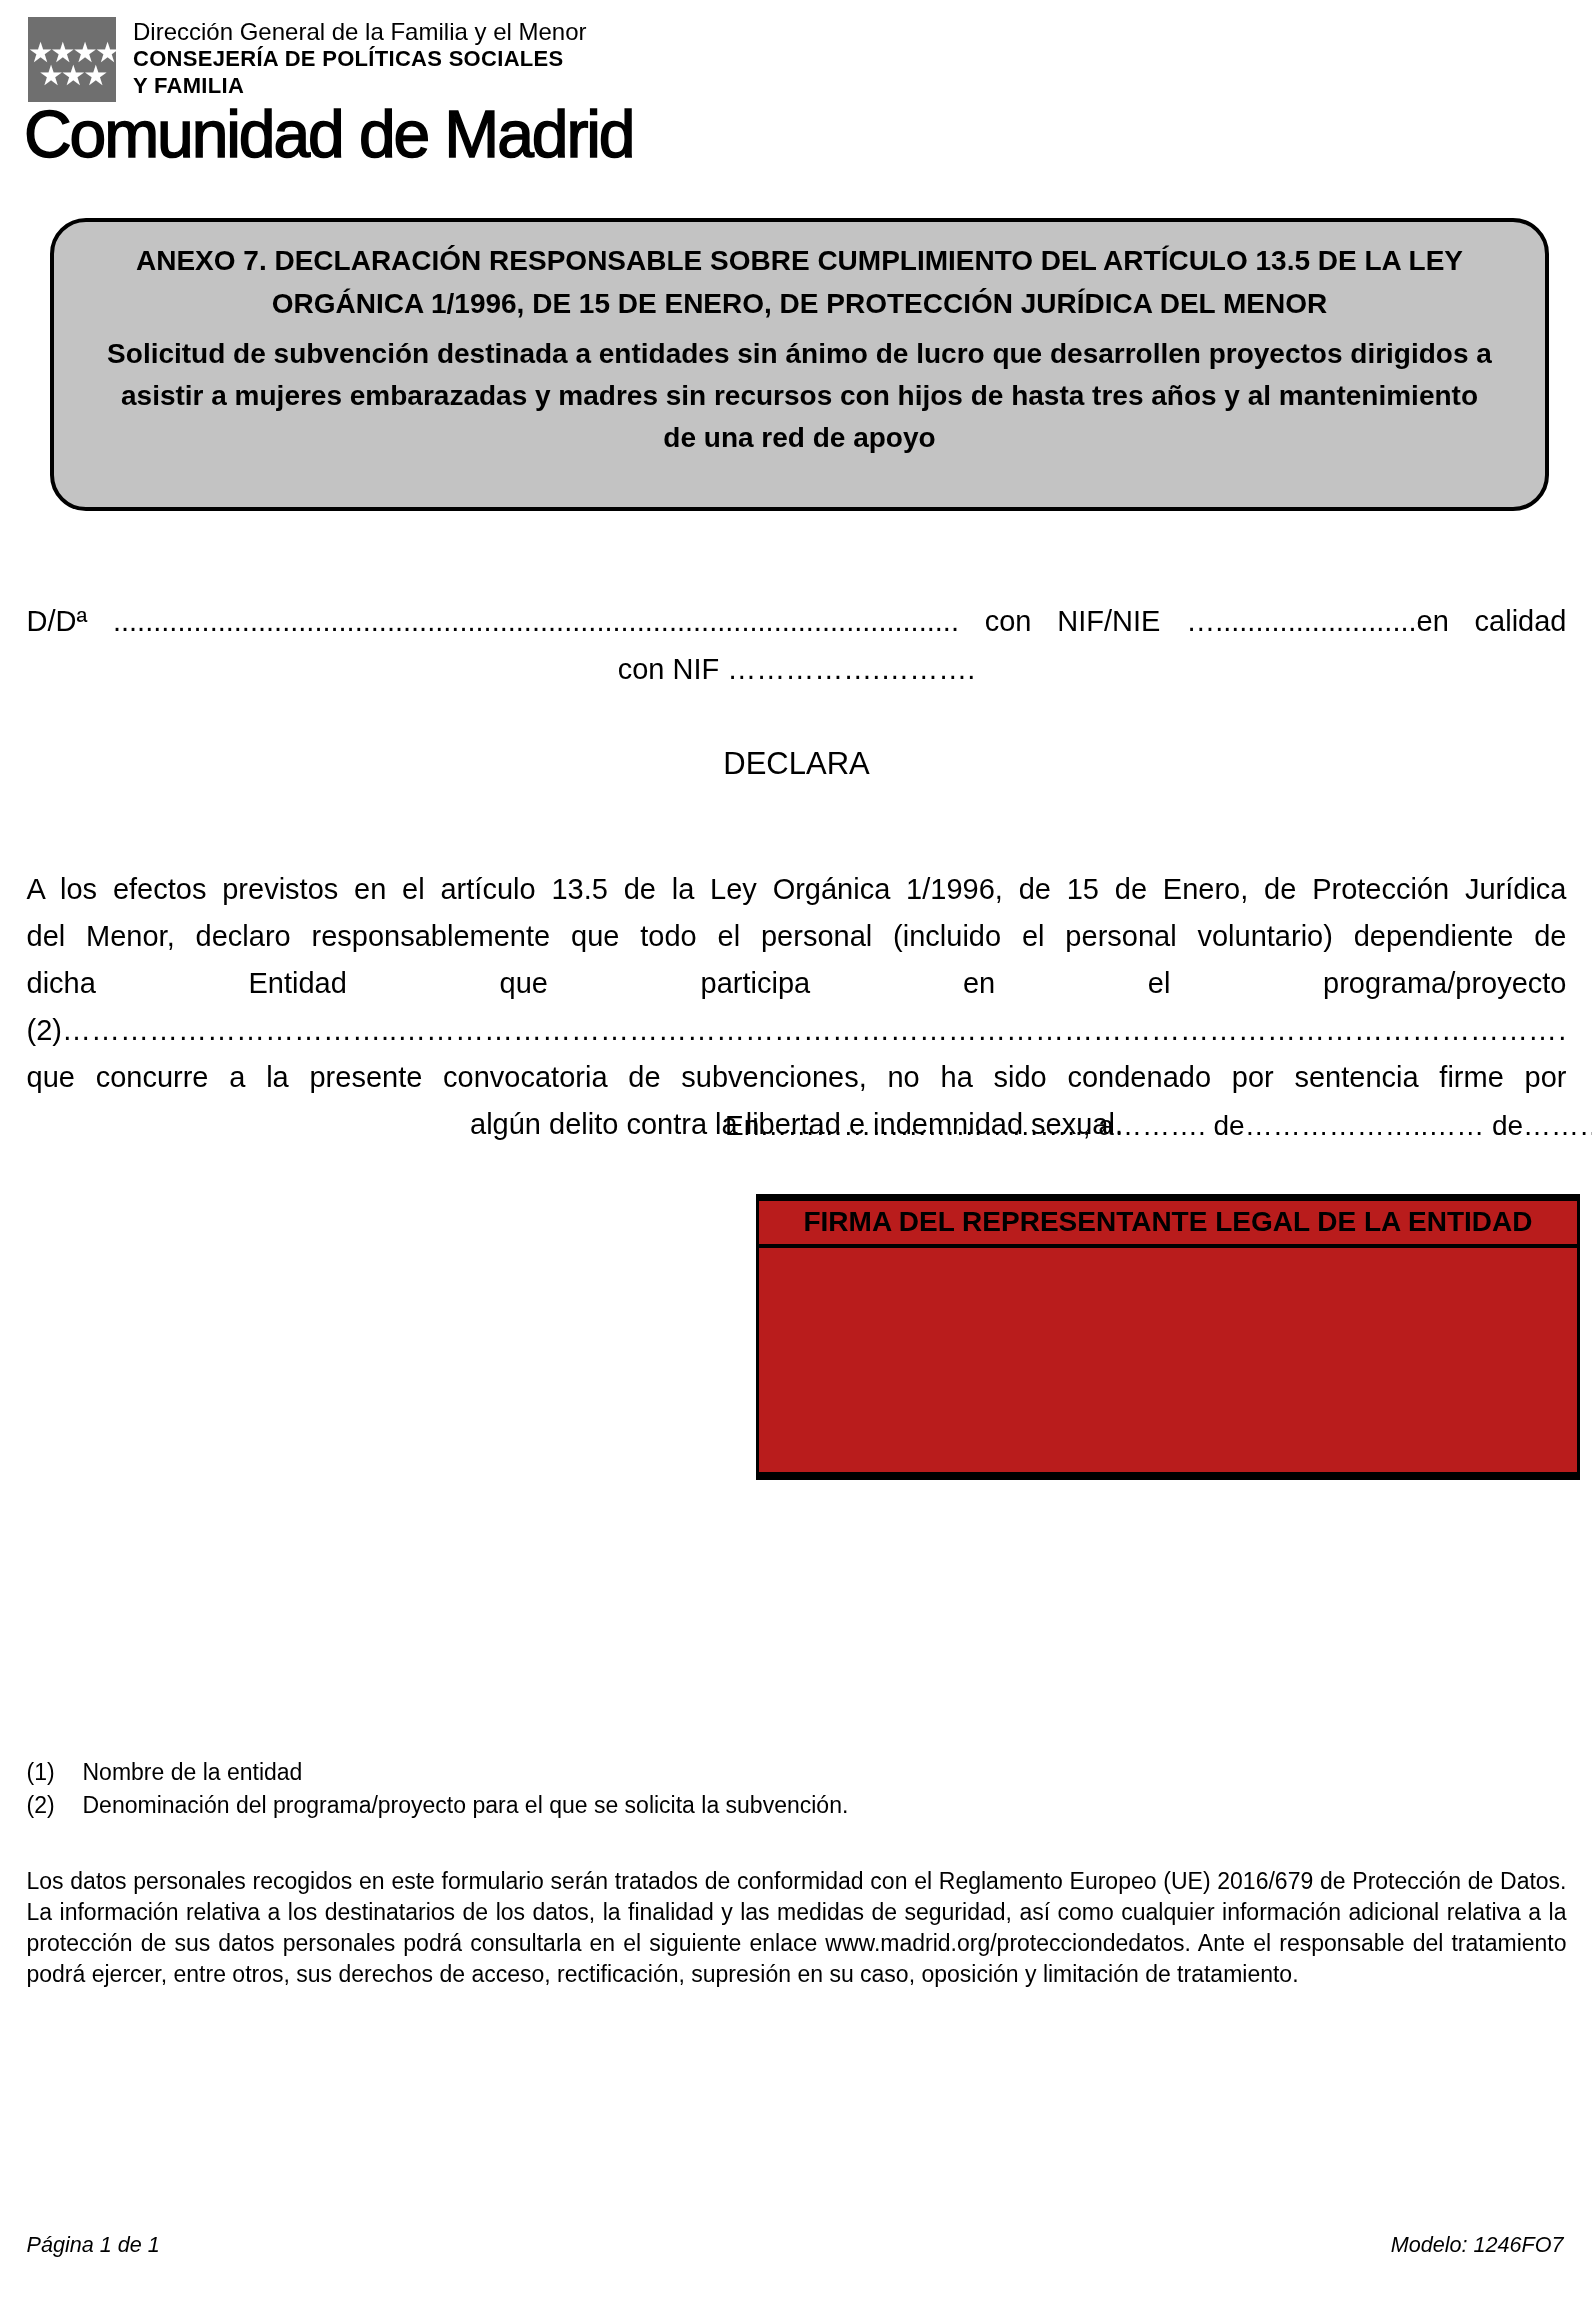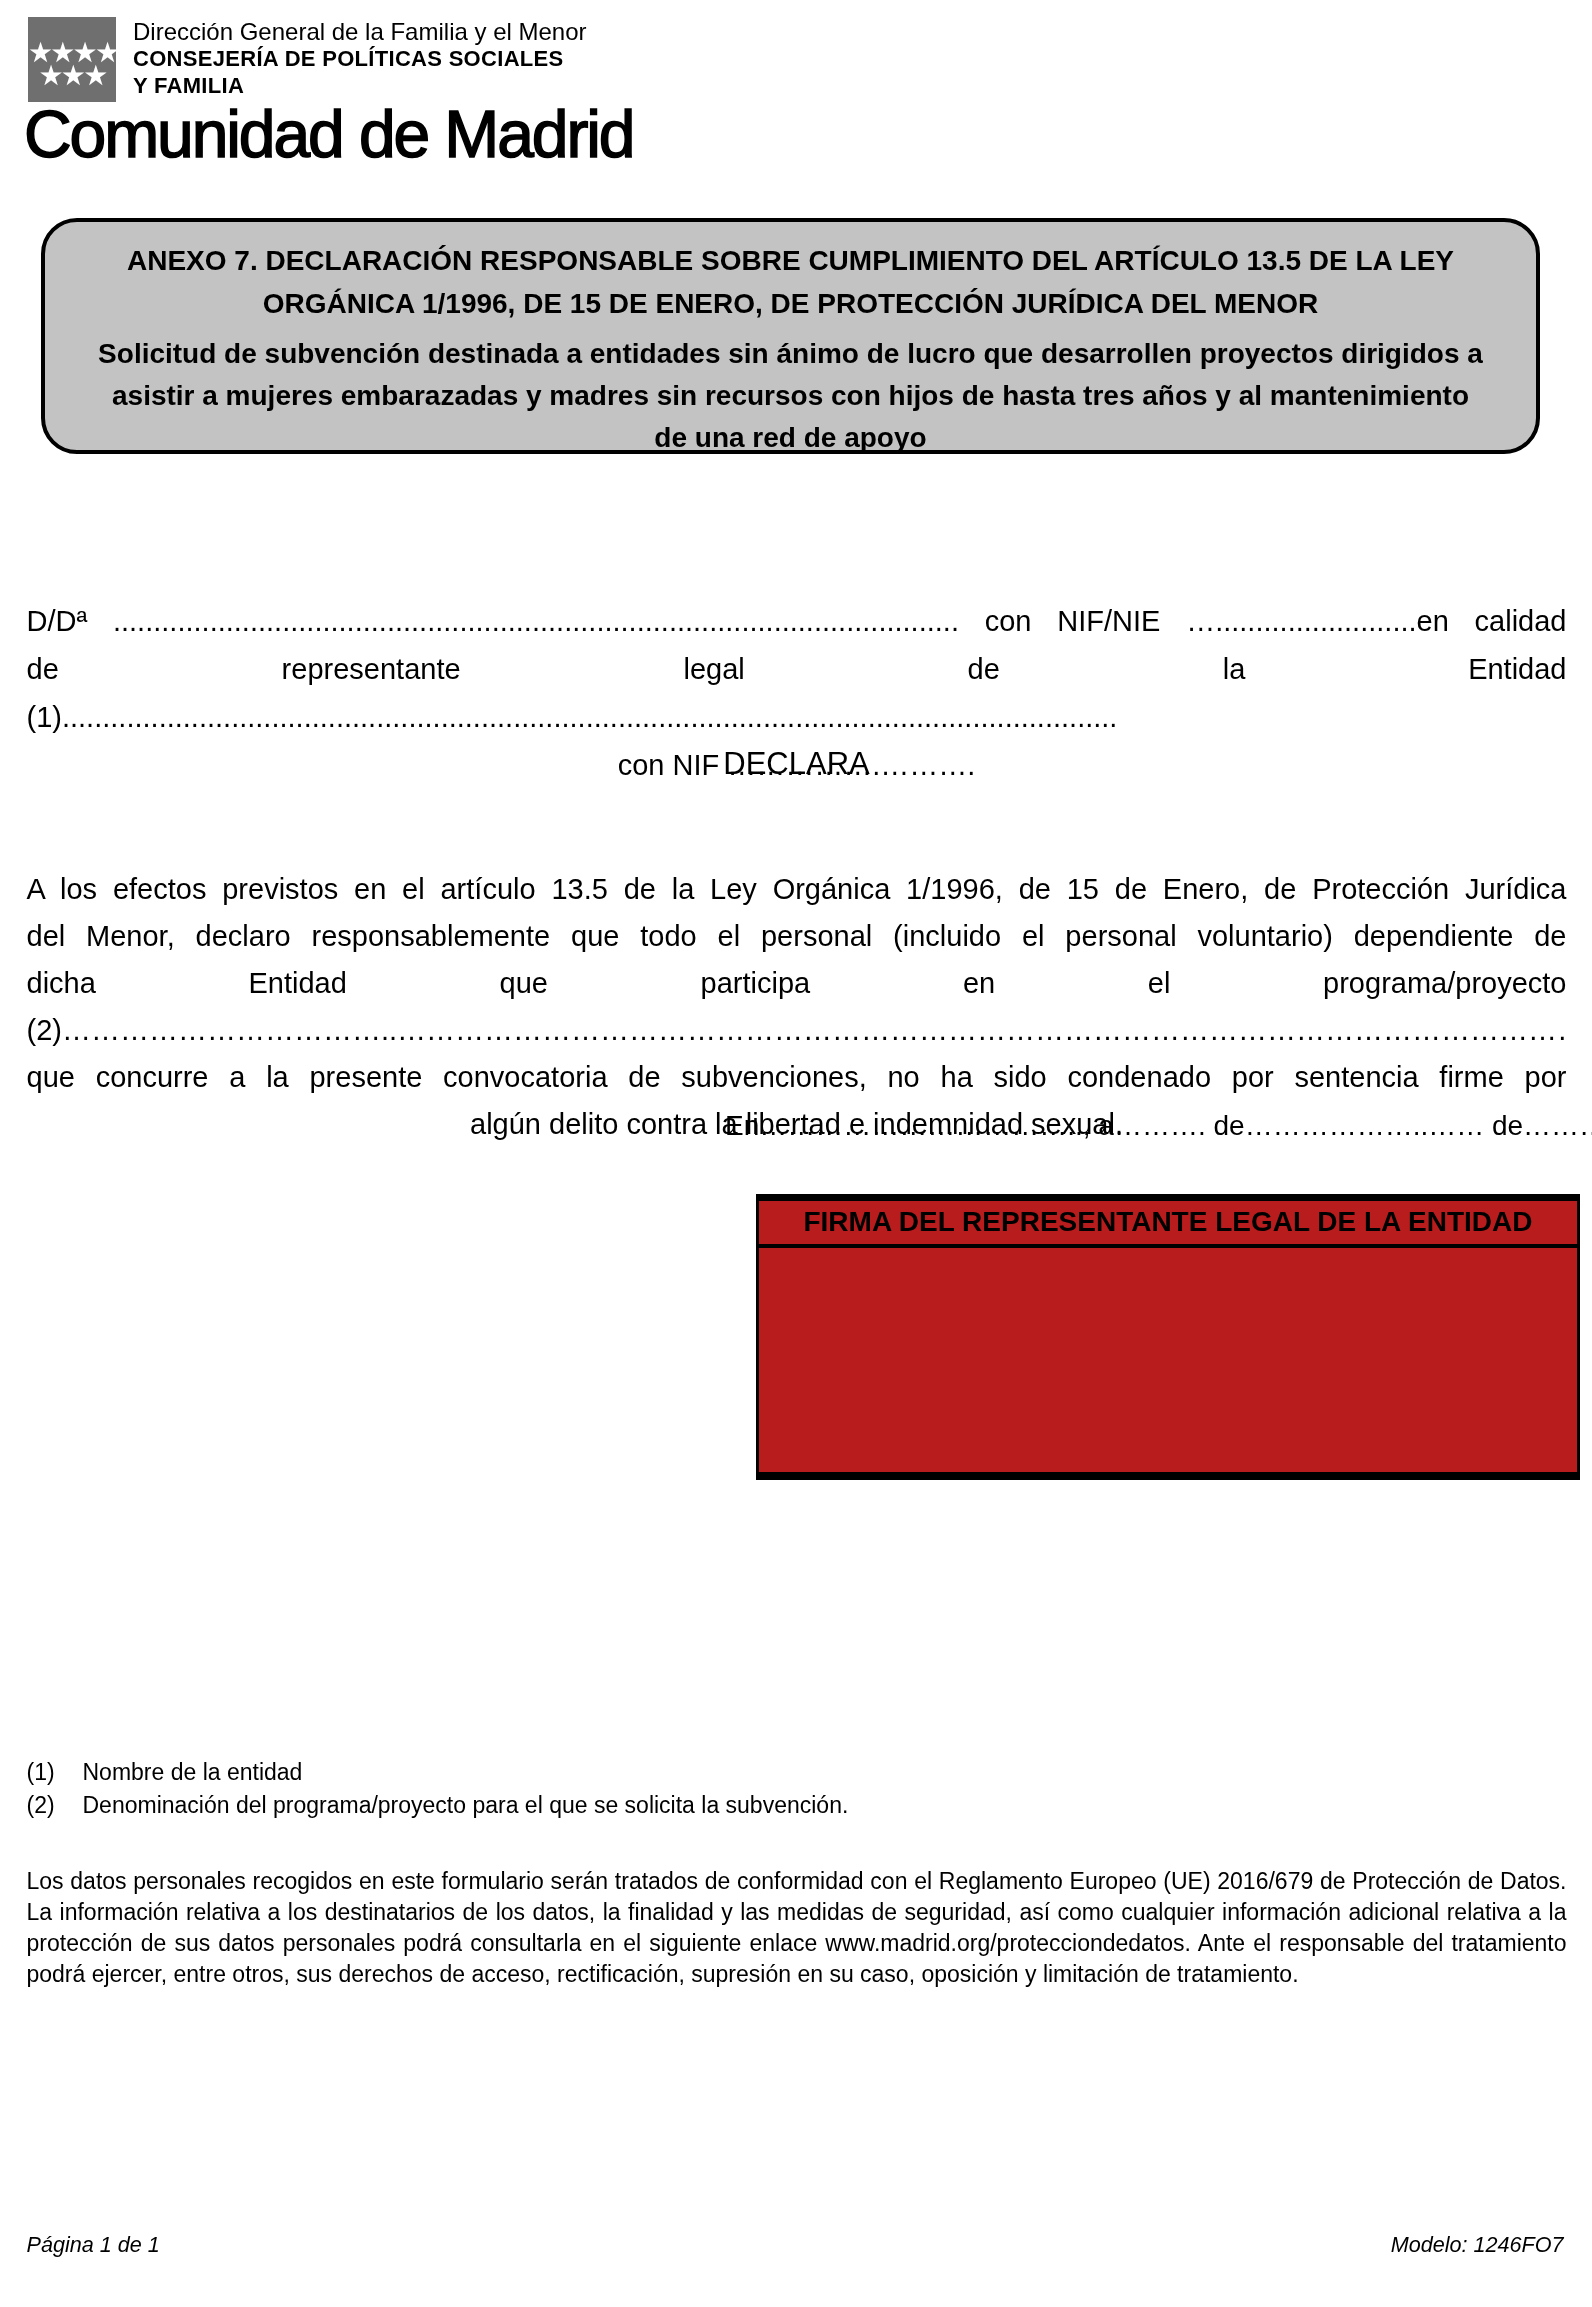--- a/index.html
+++ b/index.html
@@ -26,21 +26,21 @@
   .agency{position:absolute;left:133px;top:18px;line-height:27px;}
   .agency .l1{font-size:24px;}
   .agency .l2,.agency .l3{font-size:22px;font-weight:bold;letter-spacing:0.3px;}
   .brand{
     position:absolute;left:24px;top:96px;
     font-size:66px;font-weight:normal;letter-spacing:-2.1px;
     -webkit-text-stroke:1.5px #000;
   }
   
   .title-box{
-    position:absolute;left:41px;top:218px;width:1499px;height:236px;
+    position:absolute;left:50px;top:218px;width:1499px;height:293px;
     box-sizing:border-box;
     background:#c3c3c3;border:4.9px solid #000;border-radius:36px;
     text-align:center;padding:16.7px 49px 0 49px;
   }
   .title-box .title{font-size:28px;font-weight:bold;line-height:43px;}
   .title-box .subtitle{font-size:28px;font-weight:bold;line-height:42px;margin-top:8.4px;}
   
   .para{position:absolute;left:26.5px;width:1540px;font-size:29px;}
   .intro{top:597px;line-height:48px;}
   .declaration{top:822px;line-height:47px;margin-top:44px;}
@@ -97,21 +97,20 @@
   </div>
   <div class="brand">Comunidad de Madrid</div>
 
   <div class="title-box">
     <div class="title">ANEXO 7. DECLARACIÓN RESPONSABLE SOBRE CUMPLIMIENTO DEL ARTÍCULO 13.5 DE LA LEY ORGÁNICA 1/1996, DE 15 DE ENERO, DE PROTECCIÓN JURÍDICA DEL MENOR</div>
     <div class="subtitle">Solicitud de subvención destinada a entidades sin ánimo de lucro que desarrollen proyectos dirigidos a asistir a mujeres embarazadas y madres sin recursos con hijos de hasta tres años y al mantenimiento de una red de apoyo</div>
   </div>
 
   <div class="para intro">
     <div class="jline">D/Dª ......................................................................................................... con NIF/NIE ….........................en calidad</div>
-    <div class="jline">de representante legal de la Entidad (1)...................................................................................................................................</div>
     <div class="lline">con NIF …………….……….</div>
   </div>
 
   <div class="declara">DECLARA</div>
 
   <div class="para declaration">
     <div class="jline">A los efectos previstos en el artículo 13.5 de la Ley Orgánica 1/1996, de 15 de Enero, de Protección Jurídica</div>
     <div class="jline">del Menor, declaro responsablemente que todo el personal (incluido el personal voluntario) dependiente de</div>
     <div class="jline">dicha Entidad que participa en el programa/proyecto</div>
     <div class="dotline">(2)……………………………..……………………………………………………………………………………………………………………..</div>

